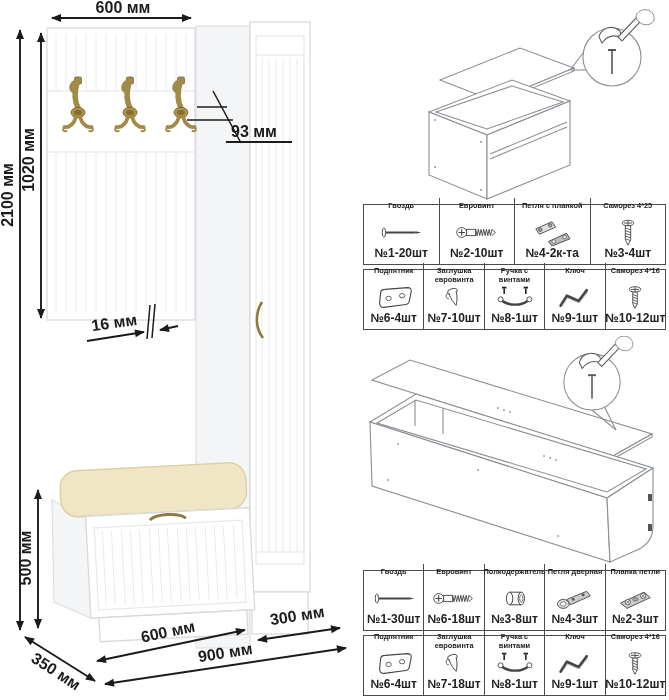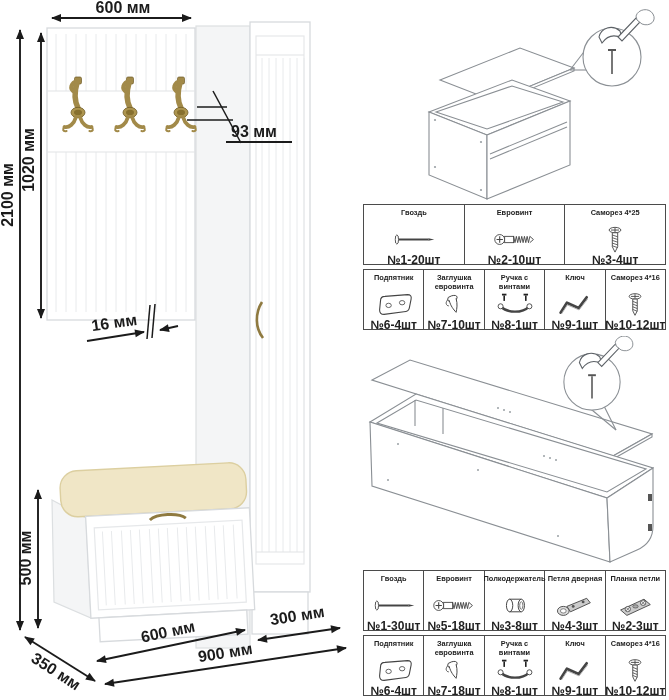--- a/index.html
+++ b/index.html
@@ -17,21 +17,21 @@
   .furn-shade{fill:#f4f5f6;stroke:#dcdfe1;stroke-width:1.2;}
   .stripes{stroke:#e8eaec;stroke-width:1;fill:none;}
   .panel-split{stroke:#e1e3e5;stroke-width:1.2;}
   .brass{stroke:#8f7a40;fill:none;}
   
   .diagram{position:absolute;}
   .sketch{stroke:#8a8f94;stroke-width:1.1;fill:#ffffff;}
   .dot{fill:#9aa0a5;}
   
   .hw-table{position:absolute;left:363px;width:303px;display:flex;flex-direction:column;gap:4px;}
-  .hw-row{display:flex;height:59px;border:1.5px solid #4b4b4b;background:#fff;}
+  .hw-row{display:flex;height:59px;border:1.5px solid #4b4b4b;background:#fff;align-items:flex-end;}
   .hw-cell{flex:1 1 0;display:flex;flex-direction:column;align-items:center;
            justify-content:space-between;padding:3px 2px 4px;border-right:1.5px solid #4b4b4b;min-width:0;}
   .hw-cell:last-child{border-right:none;}
   .cell-name{font-size:7.4px;font-weight:700;color:#222;text-align:center;line-height:1.25;min-height:18px;}
   .cell-qty{font-size:12px;font-weight:700;color:#222;white-space:nowrap;}
   .part-icon{width:46px;height:27px;flex:0 0 auto;}
 </style>
 </head>
 <body>
 
@@ -182,20 +182,32 @@
       <div class="hw-cell">
         <div class="cell-name">Евровинт</div>
         <svg class="part-icon" viewBox="0 0 48 30">
           <circle cx="7" cy="15" r="5.5" fill="#fff" stroke="#444" stroke-width="1"></circle>
           <path d="M7,11.5V18.5 M3.5,15H10.5" stroke="#444" stroke-width="1.2" fill="none"></path>
           <rect x="12.5" y="11.5" width="10" height="7" fill="#fff" stroke="#444" stroke-width="1"></rect>
           <path d="M22.5,11.5 L24,18.5 L25.5,11.5 L27,18.5 L28.5,11.5 L30,18.5 L31.5,11.5 L33,18.5 L34.5,11.5 L36,18.5 L37.5,11.5 L39,18.5 L40.5,11.5" fill="none" stroke="#444" stroke-width="1"></path>
           <path d="M40.5,11.5 L44.5,15 L40.5,18.5" fill="none" stroke="#444" stroke-width="1"></path>
         </svg>
         <div class="cell-qty">№2-10шт</div>
+      </div>
+      <div class="hw-cell">
+        <div class="cell-name">Петля с планкой</div>
+        <svg class="part-icon" viewBox="0 0 48 30">
+          <polygon points="6,11 24,3 28,9 10,17" fill="#ddd" stroke="#444" stroke-width="1"></polygon>
+          <circle cx="11" cy="12" r="2" fill="#999" stroke="#444" stroke-width="0.7"></circle>
+          <circle cx="22" cy="7" r="2" fill="#999" stroke="#444" stroke-width="0.7"></circle>
+          <polygon points="20,25 40,16 44,22 24,30" fill="#bbb" stroke="#444" stroke-width="1"></polygon>
+          <circle cx="26" cy="25" r="2" fill="#eee" stroke="#444" stroke-width="0.7"></circle>
+          <circle cx="38" cy="20" r="2" fill="#eee" stroke="#444" stroke-width="0.7"></circle>
+        </svg>
+        <div class="cell-qty">№4-2к-та</div>
       </div>
       <div class="hw-cell">
         <div class="cell-name">Саморез 4*25</div>
         <svg class="part-icon" viewBox="0 0 48 30">
           <ellipse cx="24" cy="4.5" rx="6.5" ry="3" fill="#fff" stroke="#444" stroke-width="1"></ellipse>
           <path d="M24,2V7 M19.5,4.5H28.5" stroke="#444" stroke-width="1" fill="none"></path>
           <path d="M21,7.5 L27,7.5 L27,23 L24,29 L21,23 Z" fill="#fff" stroke="#444" stroke-width="1"></path>
           <path d="M21,10 L27,12 M21,13 L27,15 M21,16 L27,18 M21,19 L27,21 M21,22 L27,24" stroke="#444" stroke-width="0.9"></path>
         </svg>
         <div class="cell-qty">№3-4шт</div>
@@ -302,21 +314,21 @@
       </div>
       <div class="hw-cell">
         <div class="cell-name">Евровинт</div>
         <svg class="part-icon" viewBox="0 0 48 30">
           <circle cx="7" cy="15" r="5.5" fill="#fff" stroke="#444" stroke-width="1"></circle>
           <path d="M7,11.5V18.5 M3.5,15H10.5" stroke="#444" stroke-width="1.2" fill="none"></path>
           <rect x="12.5" y="11.5" width="10" height="7" fill="#fff" stroke="#444" stroke-width="1"></rect>
           <path d="M22.5,11.5 L24,18.5 L25.5,11.5 L27,18.5 L28.5,11.5 L30,18.5 L31.5,11.5 L33,18.5 L34.5,11.5 L36,18.5 L37.5,11.5 L39,18.5 L40.5,11.5" fill="none" stroke="#444" stroke-width="1"></path>
           <path d="M40.5,11.5 L44.5,15 L40.5,18.5" fill="none" stroke="#444" stroke-width="1"></path>
         </svg>
-        <div class="cell-qty">№5-18шт</div>
+        <div class="cell-qty">№6-18шт</div>
       </div>
       <div class="hw-cell">
         <div class="cell-name">Полкодержатель</div>
         <svg class="part-icon" viewBox="0 0 48 30">
           <ellipse cx="18" cy="15" rx="3.5" ry="7" fill="#fff" stroke="#444" stroke-width="1.1"></ellipse>
           <line x1="18" y1="8" x2="31" y2="8" stroke="#444" stroke-width="1.1"></line>
           <line x1="18" y1="22" x2="31" y2="22" stroke="#444" stroke-width="1.1"></line>
           <ellipse cx="31" cy="15" rx="3.5" ry="7" fill="#fff" stroke="#444" stroke-width="1.1"></ellipse>
           <ellipse cx="31" cy="15" rx="1.8" ry="4.2" fill="none" stroke="#444" stroke-width="0.8"></ellipse>
         </svg>

